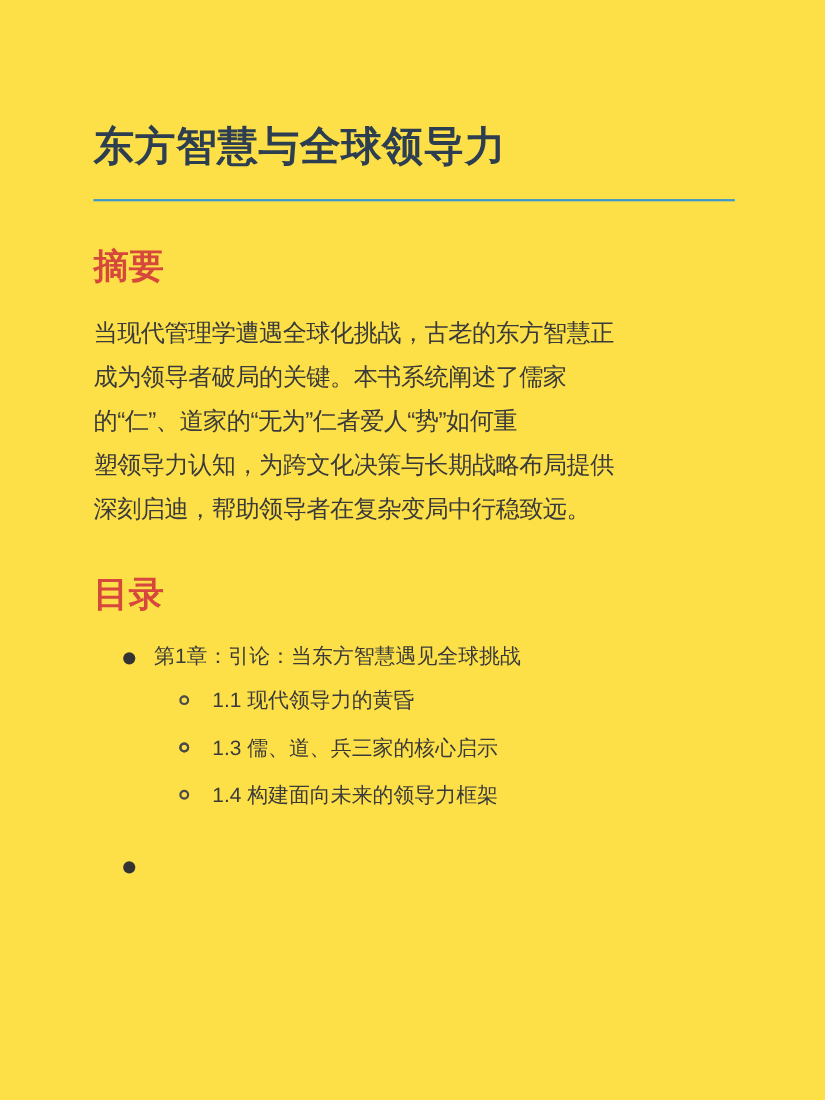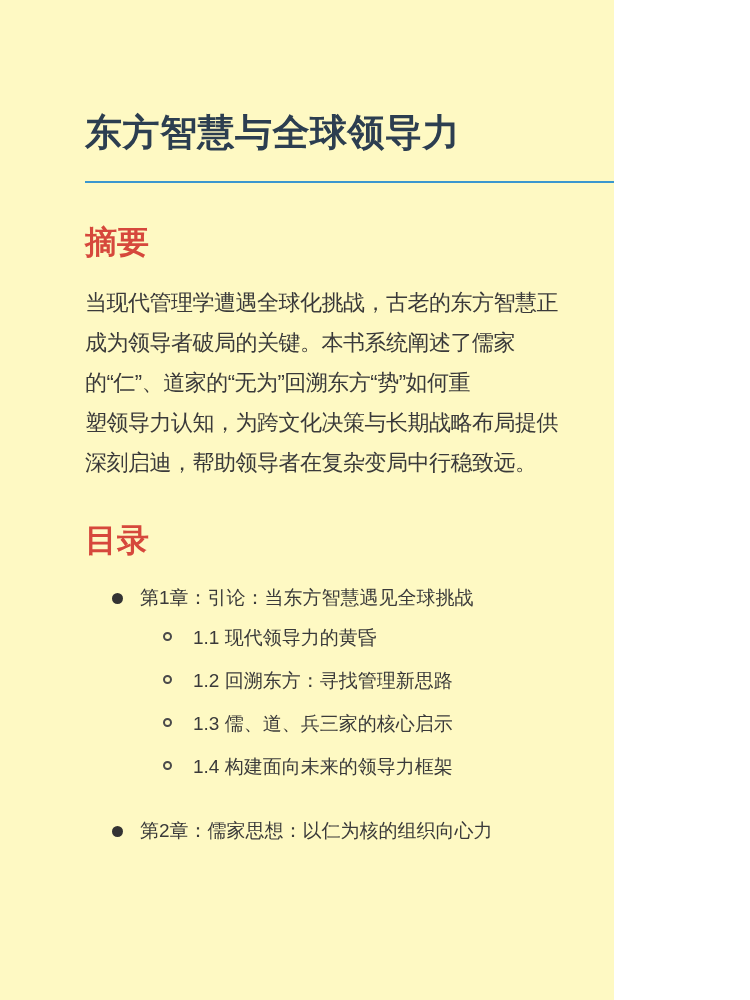--- a/index.html
+++ b/index.html
@@ -1,21 +1,21 @@
 <!DOCTYPE html>
 <html><head>
 <meta charset="utf-8">
 <style>
   * { margin: 0; padding: 0; box-sizing: border-box; }
   html, body { background: #ffffff; }
   .page {
     position: relative;
-    width: 614px;
+    width: 750px;
     height: 1000px;
-    background: #fef9c3;
+    background: #fde047;
     font-family: "Liberation Sans", sans-serif;
     overflow: hidden;
   }
   .content {
     padding: 112px 82px 0 85px;
   }
   .doc-title {
     font-size: 37px;
     line-height: 1.15;
     font-weight: bold;
@@ -93,50 +93,48 @@
 <div class="page">
   <div class="content">
 
     <h1 class="doc-title">东方智慧与全球领导力</h1>
     <div class="title-rule"></div>
 
     <h2 class="section-heading abstract-heading">摘要</h2>
     <div class="abstract-body">
       <div class="abstract-line">当现代管理学遭遇全球化挑战，古老的东方智慧正</div>
       <div class="abstract-line">成为领导者破局的关键。本书系统阐述了儒家</div>
-      <div class="abstract-line">的“仁”、道家的“无为”回溯东方“势”如何重</div>
+      <div class="abstract-line">的“仁”、道家的“无为”仁者爱人“势”如何重</div>
       <div class="abstract-line">塑领导力认知，为跨文化决策与长期战略布局提供</div>
       <div class="abstract-line">深刻启迪，帮助领导者在复杂变局中行稳致远。</div>
     </div>
 
     <h2 class="section-heading toc-heading">目录</h2>
 
     <ul class="toc-list">
       <li class="toc-chapter">
         <span class="bullet-solid"></span>
         <span>第1章：引论：当东方智慧遇见全球挑战</span>
         <ul class="toc-sections">
           <li class="toc-section">
             <span class="bullet-hollow"></span>
             <span>1.1 现代领导力的黄昏</span>
           </li>
           <li class="toc-section">
             <span class="bullet-hollow"></span>
-            <span>1.2 回溯东方：寻找管理新思路</span>
           </li>
           <li class="toc-section">
             <span class="bullet-hollow"></span>
             <span>1.3 儒、道、兵三家的核心启示</span>
           </li>
           <li class="toc-section">
             <span class="bullet-hollow"></span>
             <span>1.4 构建面向未来的领导力框架</span>
           </li>
         </ul>
       </li>
       <li class="toc-chapter">
         <span class="bullet-solid"></span>
-        <span>第2章：儒家思想：以仁为核的组织向心力</span>
       </li>
     </ul>
 
   </div>
 </div>
 
 </body></html>

